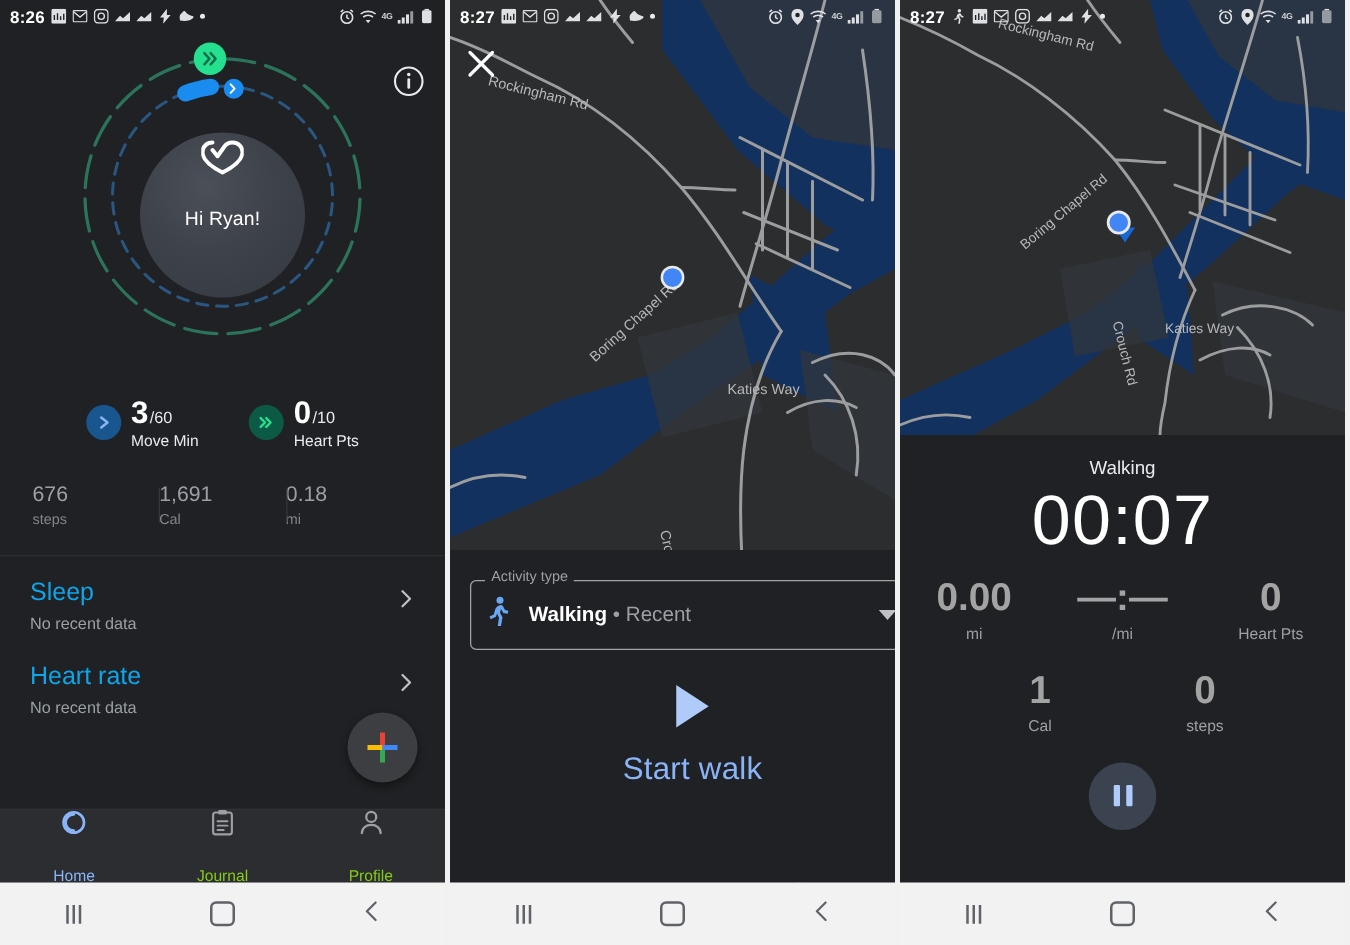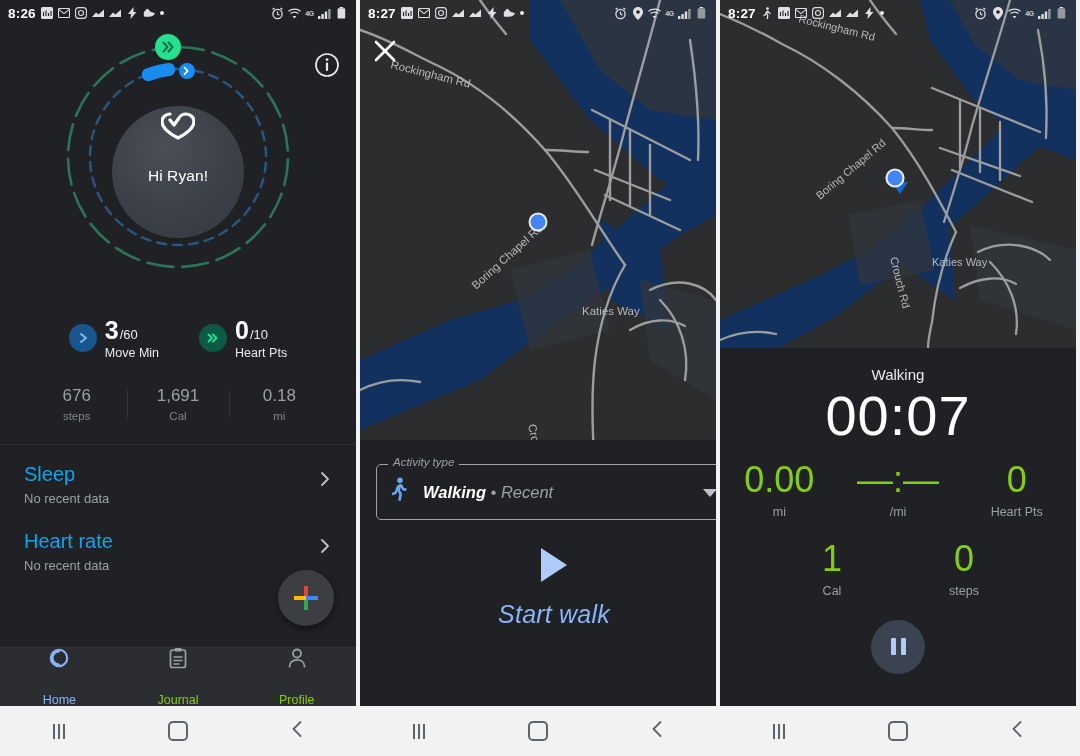--- a/index.html
+++ b/index.html
@@ -35,21 +35,21 @@
   .goal-badge{width:28px;height:28px;border-radius:50%;display:flex;align-items:center;justify-content:center;margin-top:6px;flex:0 0 auto;}
   .badge-move{background:#19568f;}
   .badge-hp{background:#0c5a46;}
   .goal-txt{display:flex;flex-direction:column;}
   .goal-line{display:flex;align-items:baseline;}
   .goal-val{color:#fff;font-size:25px;font-weight:700;line-height:1;}
   .goal-max{color:#e8eaed;font-size:13px;margin-left:1px;}
   .goal-label{color:#e8eaed;font-size:12.5px;margin-top:3px;}
 
   .metrics{display:flex;margin:26px 26px 0 26px;}
-  .metric{flex:1;text-align:center;position:relative;}
+  .metric{flex:1;text-align:left;position:relative;}
   .metric + .metric:before{content:"";position:absolute;left:0;top:4px;bottom:4px;width:1px;background:#34363a;}
   .metric-val{color:#9aa0a6;font-size:17px;}
   .metric-unit{color:#80868b;font-size:11.5px;margin-top:4px;}
 
   .divider{height:1px;background:#2d2f33;margin:22px 0 0 0;}
   .list{padding:0 24px;}
   .lrow{position:relative;padding:18px 0 6px 0;}
   .lrow-title{color:#0ea5e9;font-size:20px;font-weight:400;}
   .lrow-sub{color:#9aa0a6;font-size:13px;margin-top:5px;}
   .chev{position:absolute;right:2px;top:26px;}
@@ -59,37 +59,37 @@
   .bottomnav{position:absolute;left:0;bottom:0;width:356px;height:58px;background:#2b2d30;display:flex;align-items:center;border-top:1px solid #303236;}
   .bn{flex:1;display:flex;flex-direction:column;align-items:center;gap:20px;}
   .bn-label{font-size:12.5px;color:#84cc16;}
   .bn.active .bn-label{color:#8ab4f8;}
 
   
   .map{position:absolute;left:0;top:0;width:356px;background:#2a2c2e;}
   .map svg{display:block;}
   .close-btn{position:absolute;left:14px;top:40px;z-index:30;}
 
-  .sheet{position:absolute;left:0;bottom:0;width:388px;background:#202124;font-style:italic;}
+  .sheet{position:absolute;left:0;bottom:0;width:388px;background:#202124;}
   .field-wrap{margin:24px 16px 0 16px;position:relative;height:56px;}
   .field{position:absolute;inset:0;border:1px solid #a3a3a3;border-radius:5px;display:flex;align-items:center;padding:0 12px;box-sizing:border-box;gap:14px;}
   .field-legend{position:absolute;left:12px;top:-8px;background:#202124;padding:0 5px;color:#9aa0a6;font-size:11.5px;z-index:2;}
   .field-val{font-size:16.5px;color:#fff;font-weight:700;}
   .field-val .muted{color:#9aa0a6;font-weight:400;}
   .caret{position:absolute;right:14px;top:50%;transform:translateY(-50%);}
   .start-area{text-align:center;padding:26px 0 40px 0;}
   .start-label{color:#8ab4f8;font-size:25px;margin-top:12px;letter-spacing:.2px;}
 
   
   .track{position:absolute;left:0;bottom:0;width:356px;background:#202124;text-align:center;}
   .track-title{color:#e8eaed;font-size:15px;padding-top:18px;}
   .timer{color:#fff;font-size:56px;font-weight:300;letter-spacing:1px;margin-top:4px;line-height:1.05;}
   .trow{display:flex;margin-top:16px;}
   .tcell{flex:1;}
-  .tval{color:#84cc16;font-size:36px;font-weight:400;line-height:1;}
+  .tval{color:#a3a3a3;font-size:31px;font-weight:700;line-height:1;}
   .tunit{color:#9aa0a6;font-size:12.5px;margin-top:7px;}
   .trow2{display:flex;margin-top:22px;padding:0 46px;}
   .pause{width:54px;height:54px;border-radius:50%;background:#3c4350;margin:22px auto 18px auto;display:flex;align-items:center;justify-content:center;}
   .pbar{width:5px;height:17px;background:#aecbfa;border-radius:1px;}
   .pbar+.pbar{margin-left:5px;}
 
   
   .navbar{position:absolute;left:0;bottom:0;width:356px;height:50px;background:#f2f2f2;display:flex;align-items:center;}
   .navbtn{flex:1;display:flex;align-items:center;justify-content:center;}
   .nb-recents{display:flex;gap:3px;}

